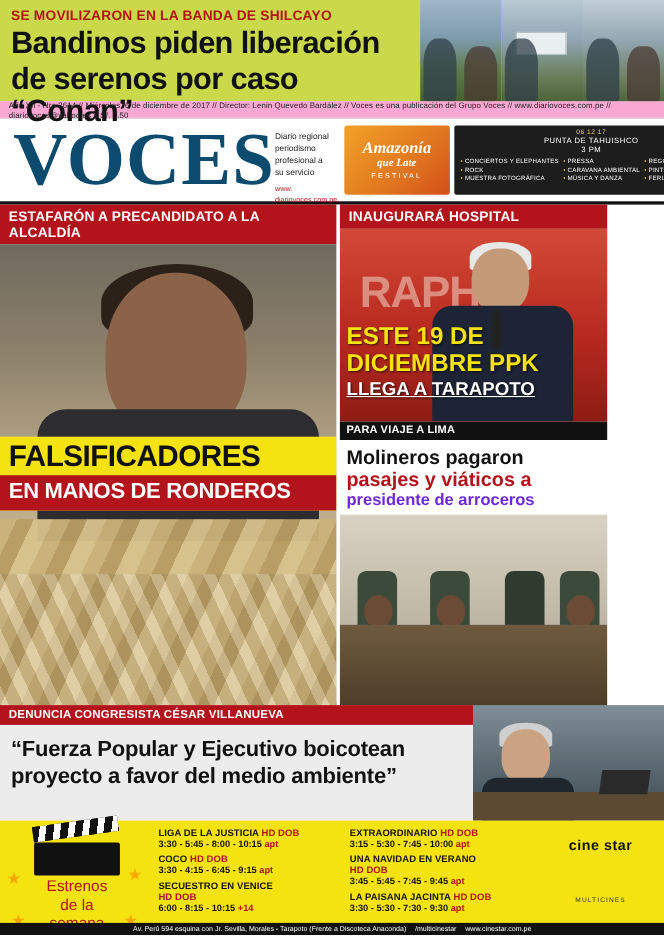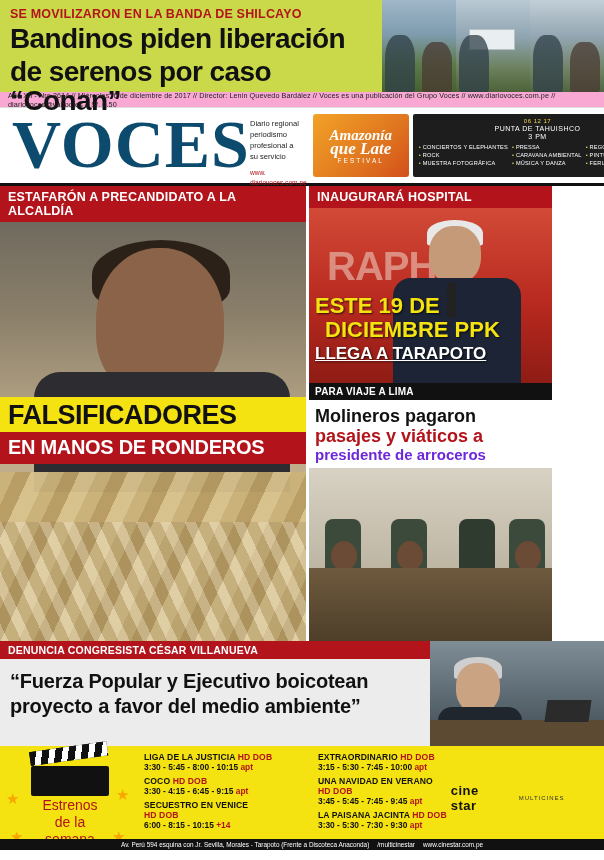--- a/index.html
+++ b/index.html
@@ -48,21 +48,21 @@
   }
   .tagline { width: 96px; padding: 10px 6px 0 0; font-size: 7.6px; line-height: 1.45; color:#222; text-align:left; }
   .tag-url { color:#b3141b; font-size:6.6px; margin-top:6px; }
   .promo { flex:1; display:flex; gap:4px; padding: 6px 8px 6px 0; }
   .promo-logo {
     width: 96px; background: linear-gradient(135deg,#f2a228 0%, #e0761f 60%, #d34f1a 100%);
     color:#fff; display:flex; flex-direction:column; align-items:center; justify-content:center;
     border-radius:3px; position:relative;
   }
   .promo-logo .t1 { font-family:"Liberation Serif", serif; font-style:italic; font-weight:bold; font-size:15px; line-height:14px; }
-  .promo-logo .t2 { font-family:"Liberation Serif", serif; font-style:italic; font-weight:bold; font-size:17px; line-height:13px; }
+  .promo-logo .t2 { font-family:"Liberation Serif", serif; font-style:italic; font-weight:bold; font-size:10px; line-height:13px; }
   .promo-logo .t3 { font-size:6.5px; letter-spacing:2px; margin-top:2px; }
   .promo-info { flex:1; background:#1d1d1d; color:#fff; padding:4px 6px; border-radius:2px; }
   .promo-top { font-size:6px; text-align:center; color:#f7d54a; letter-spacing:.5px; }
   .promo-date { font-size:7px; text-align:center; letter-spacing:.5px; margin-top:1px; }
   .promo-grid { display:grid; grid-template-columns:1fr 1fr 1fr; gap:2px 4px; margin-top:4px; }
   .promo-grid span { font-size:5.6px; letter-spacing:.2px; white-space:nowrap; }
   .promo-grid span::before { content:"• "; color:#f7d54a; }
 
   
   .main { display:flex; height: 452px; }
@@ -93,21 +93,21 @@
 
   
   .photo-right { position:relative; height:175px; overflow:hidden; background:#c43a2e; }
   .pr-bg { position:absolute; inset:0; background: linear-gradient(180deg,#d24a37 0%, #b8291f 55%, #8e1c15 100%); }
   .pr-text { position:absolute; left:18px; top:38px; color:#f0d6c8; font-weight:bold; font-size:40px; line-height:40px; opacity:.55; letter-spacing:-1px; }
   .pr-man-head { position:absolute; left:120px; top:18px; width:52px; height:58px; border-radius:45%; background:#c59a78; }
   .pr-man-hair { position:absolute; left:118px; top:12px; width:56px; height:26px; border-radius:50% 50% 10% 10%; background:#e8e8e8; }
   .pr-man-body { position:absolute; left:84px; top:70px; width:128px; height:105px; background:#1c2436; border-radius:18px 18px 0 0; }
   .pr-mic { position:absolute; left:138px; top:74px; width:9px; height:36px; background:#222; border-radius:4px; }
   .ov-y { position:absolute; left:0; right:0; top:86px; color:#f4e211; font-weight:bold; font-size:22px; line-height:24px; padding:0 6px; text-shadow:1px 1px 2px rgba(0,0,0,.7); }
-  .ov-y2 { position:absolute; left:0; right:0; top:110px; color:#f4e211; font-weight:bold; font-size:22px; line-height:24px; padding:0 16px; text-shadow:1px 1px 2px rgba(0,0,0,.7); }
+  .ov-y2 { position:absolute; left:0; right:0; top:110px; color:#f4e211; font-weight:bold; font-size:22px; line-height:24px; padding:0 6px; text-shadow:1px 1px 2px rgba(0,0,0,.7); }
   .ov-w { position:absolute; left:0; right:0; top:136px; color:#fff; font-weight:bold; font-size:17px; line-height:19px; padding:0 6px; text-shadow:1px 1px 2px rgba(0,0,0,.7);text-decoration:underline; }
 
   .blackbar { background:#111; color:#fff; font-weight:bold; font-size:10px; padding:3px 6px; letter-spacing:.2px; }
   .right-head { padding:6px 6px 4px 6px; }
   .right-head .l1 { font-weight:bold; font-size:18px; color:#111; line-height:20px; }
   .right-head .l2 { font-weight:bold; font-size:18px; color:#b3141b; line-height:20px; }
   .right-head .l3 { font-weight:bold; font-size:15px; color:#6d28d9; line-height:18px; }
   .photo-right2 { position:relative; height:178px; overflow:hidden;
     background: linear-gradient(180deg,#cfc6b4 0%, #b9ad97 40%, #8d7f66 100%); }
   .room-wall { position:absolute; inset:0 0 42% 0; background:linear-gradient(180deg,#d8d2c4,#bdb5a2); }
@@ -137,21 +137,21 @@
     background-image: repeating-linear-gradient(105deg,#111 0 7px,#fff 7px 13px); }
   .estrenos { text-align:center; color:#b3141b; font-weight:normal; font-size:14px; line-height:15px; margin-top:2px; }
   .star { color:#f7a700; position:absolute; font-size:15px; }
   .s1 { left:6px; top:44px; } .s2 { left:116px; top:40px; } .s3 { left:10px; top:82px; } .s4 { left:112px; top:82px; }
   .cin-col { flex:1; padding:6px 4px 0 4px; }
   .movie { margin-bottom:4px; }
   .movie .t { font-weight:bold; font-size:8.6px; color:#111; letter-spacing:.1px; }
   .movie .t .dob { color:#b3141b; }
   .movie .h { font-weight:bold; font-size:8.4px; color:#111; }
   .movie .h .apt { color:#b3141b; font-weight:bold; }
-  .cin-brand { width:116px; display:flex; flex-direction:row; align-items:center; justify-content:center;gap:40px; }
+  .cin-brand { width:116px; display:flex; flex-direction:column; align-items:center; justify-content:center;gap:40px; }
   .brand-mark { width:34px; height:30px; background:
      linear-gradient(135deg,#b3141b 48%, transparent 48%),
      linear-gradient(225deg,#b3141b 48%, transparent 48%); position:relative; }
   .brand-name { font-weight:bold; font-size:13px; color:#111; letter-spacing:.5px; }
   .brand-sub { font-size:6px; color:#333; letter-spacing:1px; }
   .brand-city { font-weight:bold; font-size:11px; color:#111; letter-spacing:2px; margin-top:2px; }
   .addr { position:absolute; left:0; bottom:0; width:100%; background:#111; color:#fff; font-size:6.4px; padding:2px 8px; display:flex; justify-content:center; gap:8px; }
 </style>
 </head>
 <body>

